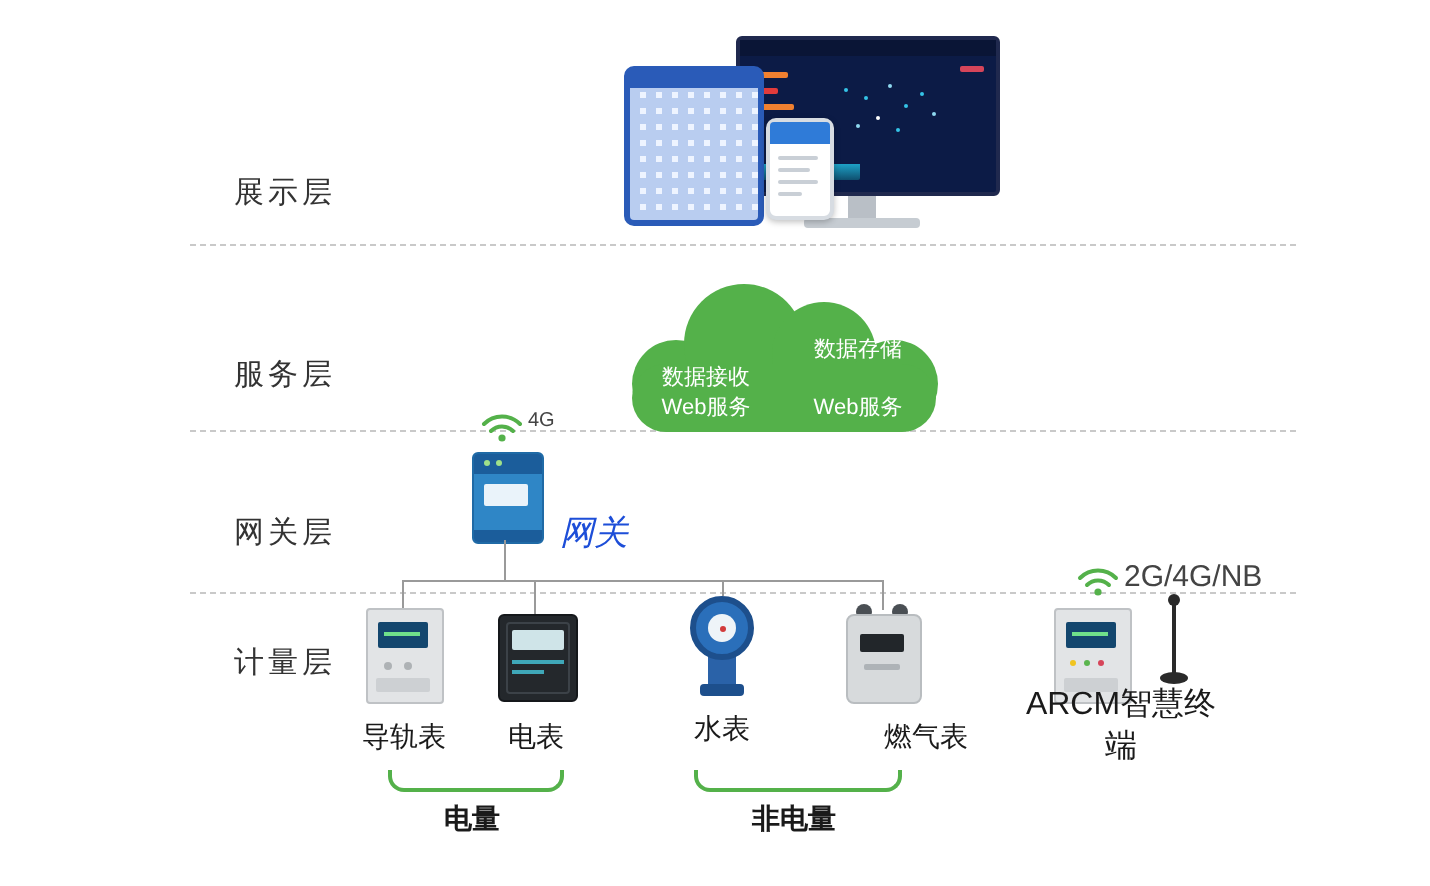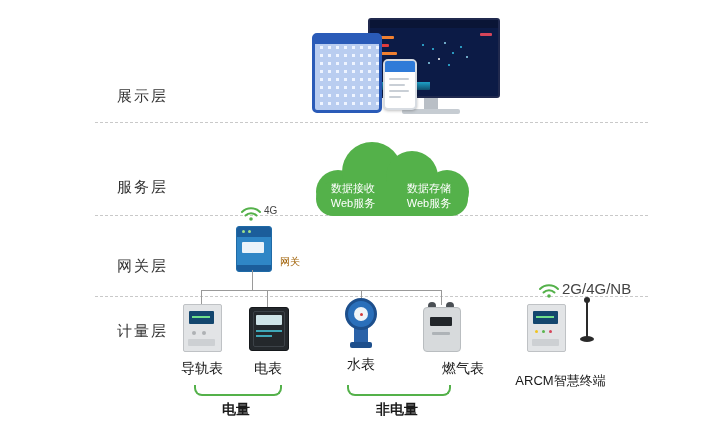--- a/index.html
+++ b/index.html
@@ -43,21 +43,21 @@
     border:2px solid #d7dce2;border-radius:5px;box-shadow:0 1px 3px rgba(0,0,0,.25);z-index:3;}
   .phone-header{position:absolute;left:0;top:0;width:100%;height:11px;background:#2f7bd8;border-radius:2px 2px 0 0;}
   .phone-line{position:absolute;left:4px;height:2px;background:#c9cfd6;border-radius:1px;}
   
   .gateway{position:absolute;left:236px;top:226px;width:34px;height:44px;background:#2f86c6;
     border:1px solid #1f6aa6;border-radius:3px;}
   .gateway-top{position:absolute;left:0;top:0;width:100%;height:10px;background:#1b5d9b;border-radius:2px 2px 0 0;}
   .gateway-led{position:absolute;top:3px;width:3px;height:3px;border-radius:50%;background:#9fe08a;}
   .gateway-label-area{position:absolute;left:5px;top:15px;width:22px;height:11px;background:rgba(255,255,255,.9);border-radius:1px;}
   .gateway-bottom{position:absolute;left:0;bottom:0;width:100%;height:6px;background:#1b5d9b;border-radius:0 0 2px 2px;}
-  .gateway-name{position:absolute;left:280px;top:255px;font-size:10px;color:#a16207;}
+  .gateway-name{position:absolute;left:280px;top:255px;font-size:17px;color:#1d4ed8;font-style:italic;}
   
   .rail-meter{position:absolute;width:37px;height:46px;background:#e2e4e6;border:1px solid #bfc2c5;border-radius:2px;}
   .rail-screen{position:absolute;left:5px;top:6px;width:25px;height:13px;background:#13466e;border-radius:1px;}
   .rail-screen-line{position:absolute;left:3px;top:5px;width:18px;height:2px;background:#6fe08a;}
   .rail-btn{position:absolute;top:26px;width:4px;height:4px;border-radius:50%;background:#aeb2b5;}
   .rail-band{position:absolute;left:4px;top:34px;width:27px;height:7px;background:#cdd0d3;border-radius:1px;}
   .panel-meter{position:absolute;left:249px;top:307px;width:38px;height:42px;background:#24282c;
     border:1px solid #15181b;border-radius:3px;}
   .panel-frame{position:absolute;left:3px;top:3px;right:3px;bottom:3px;border:1px solid #3c4248;border-radius:2px;}
   .panel-display{position:absolute;left:6px;top:7px;width:26px;height:10px;background:#cfe4e8;border-radius:1px;}
@@ -122,21 +122,21 @@
   <svg class="abs" style="left:300px;top:140px" width="185" height="82" viewBox="0 0 185 82">
     <g fill="#54b14a">
       <circle cx="38" cy="52" r="22"></circle>
       <circle cx="72" cy="32" r="30"></circle>
       <circle cx="112" cy="37" r="26"></circle>
       <circle cx="147" cy="52" r="22"></circle>
       <rect x="16" y="42" width="152" height="34" rx="17"></rect>
     </g>
   </svg>
   <div class="cloud-item" style="left:326px;top:181px;width:54px">数据接收</div>
-  <div class="cloud-item" style="left:402px;top:181px;width:54px">数据存储</div>
+  <div class="cloud-item" style="left:402px;top:167px;width:54px">数据存储</div>
   <div class="cloud-item" style="left:328px;top:196px;width:50px">Web服务</div>
   <div class="cloud-item" style="left:404px;top:196px;width:50px">Web服务</div>
 
   <svg class="abs" style="left:240px;top:204px" width="22" height="17" viewBox="0 0 22 17">
     <path d="M2 8 A 12.7 12.7 0 0 1 20 8" fill="none" stroke="#54b14a" stroke-width="2" stroke-linecap="round"></path>
     <path d="M5.5 11.5 A 7.8 7.8 0 0 1 16.5 11.5" fill="none" stroke="#54b14a" stroke-width="2" stroke-linecap="round"></path>
     <circle cx="11" cy="15" r="1.8" fill="#54b14a"></circle>
   </svg>
   <div class="wireless-label" style="left:264px;top:205px">4G</div>
 
@@ -207,21 +207,21 @@
     <div class="rail-band"></div>
   </div>
   <div class="ant-rod"></div>
   <div class="ant-tip"></div>
   <div class="ant-base"></div>
 
   <div class="meter-label" style="left:178px;top:360px;width:48px">导轨表</div>
   <div class="meter-label" style="left:252px;top:360px;width:32px">电表</div>
   <div class="meter-label" style="left:345px;top:356px;width:32px">水表</div>
   <div class="meter-label" style="left:439px;top:360px;width:48px">燃气表</div>
-  <div class="meter-label" style="left:508px;top:372px;width:105px;font-size:13px">ARCM智慧终端</div>
+  <div class="meter-label" style="left:508px;top:342px;width:105px;font-size:16px">ARCM智慧终端</div>
 
   <div class="bracket" style="left:194px;top:385px;width:84px"></div>
   <div class="group-label" style="left:219px;top:401px;width:34px">电量</div>
 
   <div class="bracket" style="left:347px;top:385px;width:100px"></div>
   <div class="group-label" style="left:372px;top:401px;width:50px">非电量</div>
 
 </div>
 
 </body></html>

